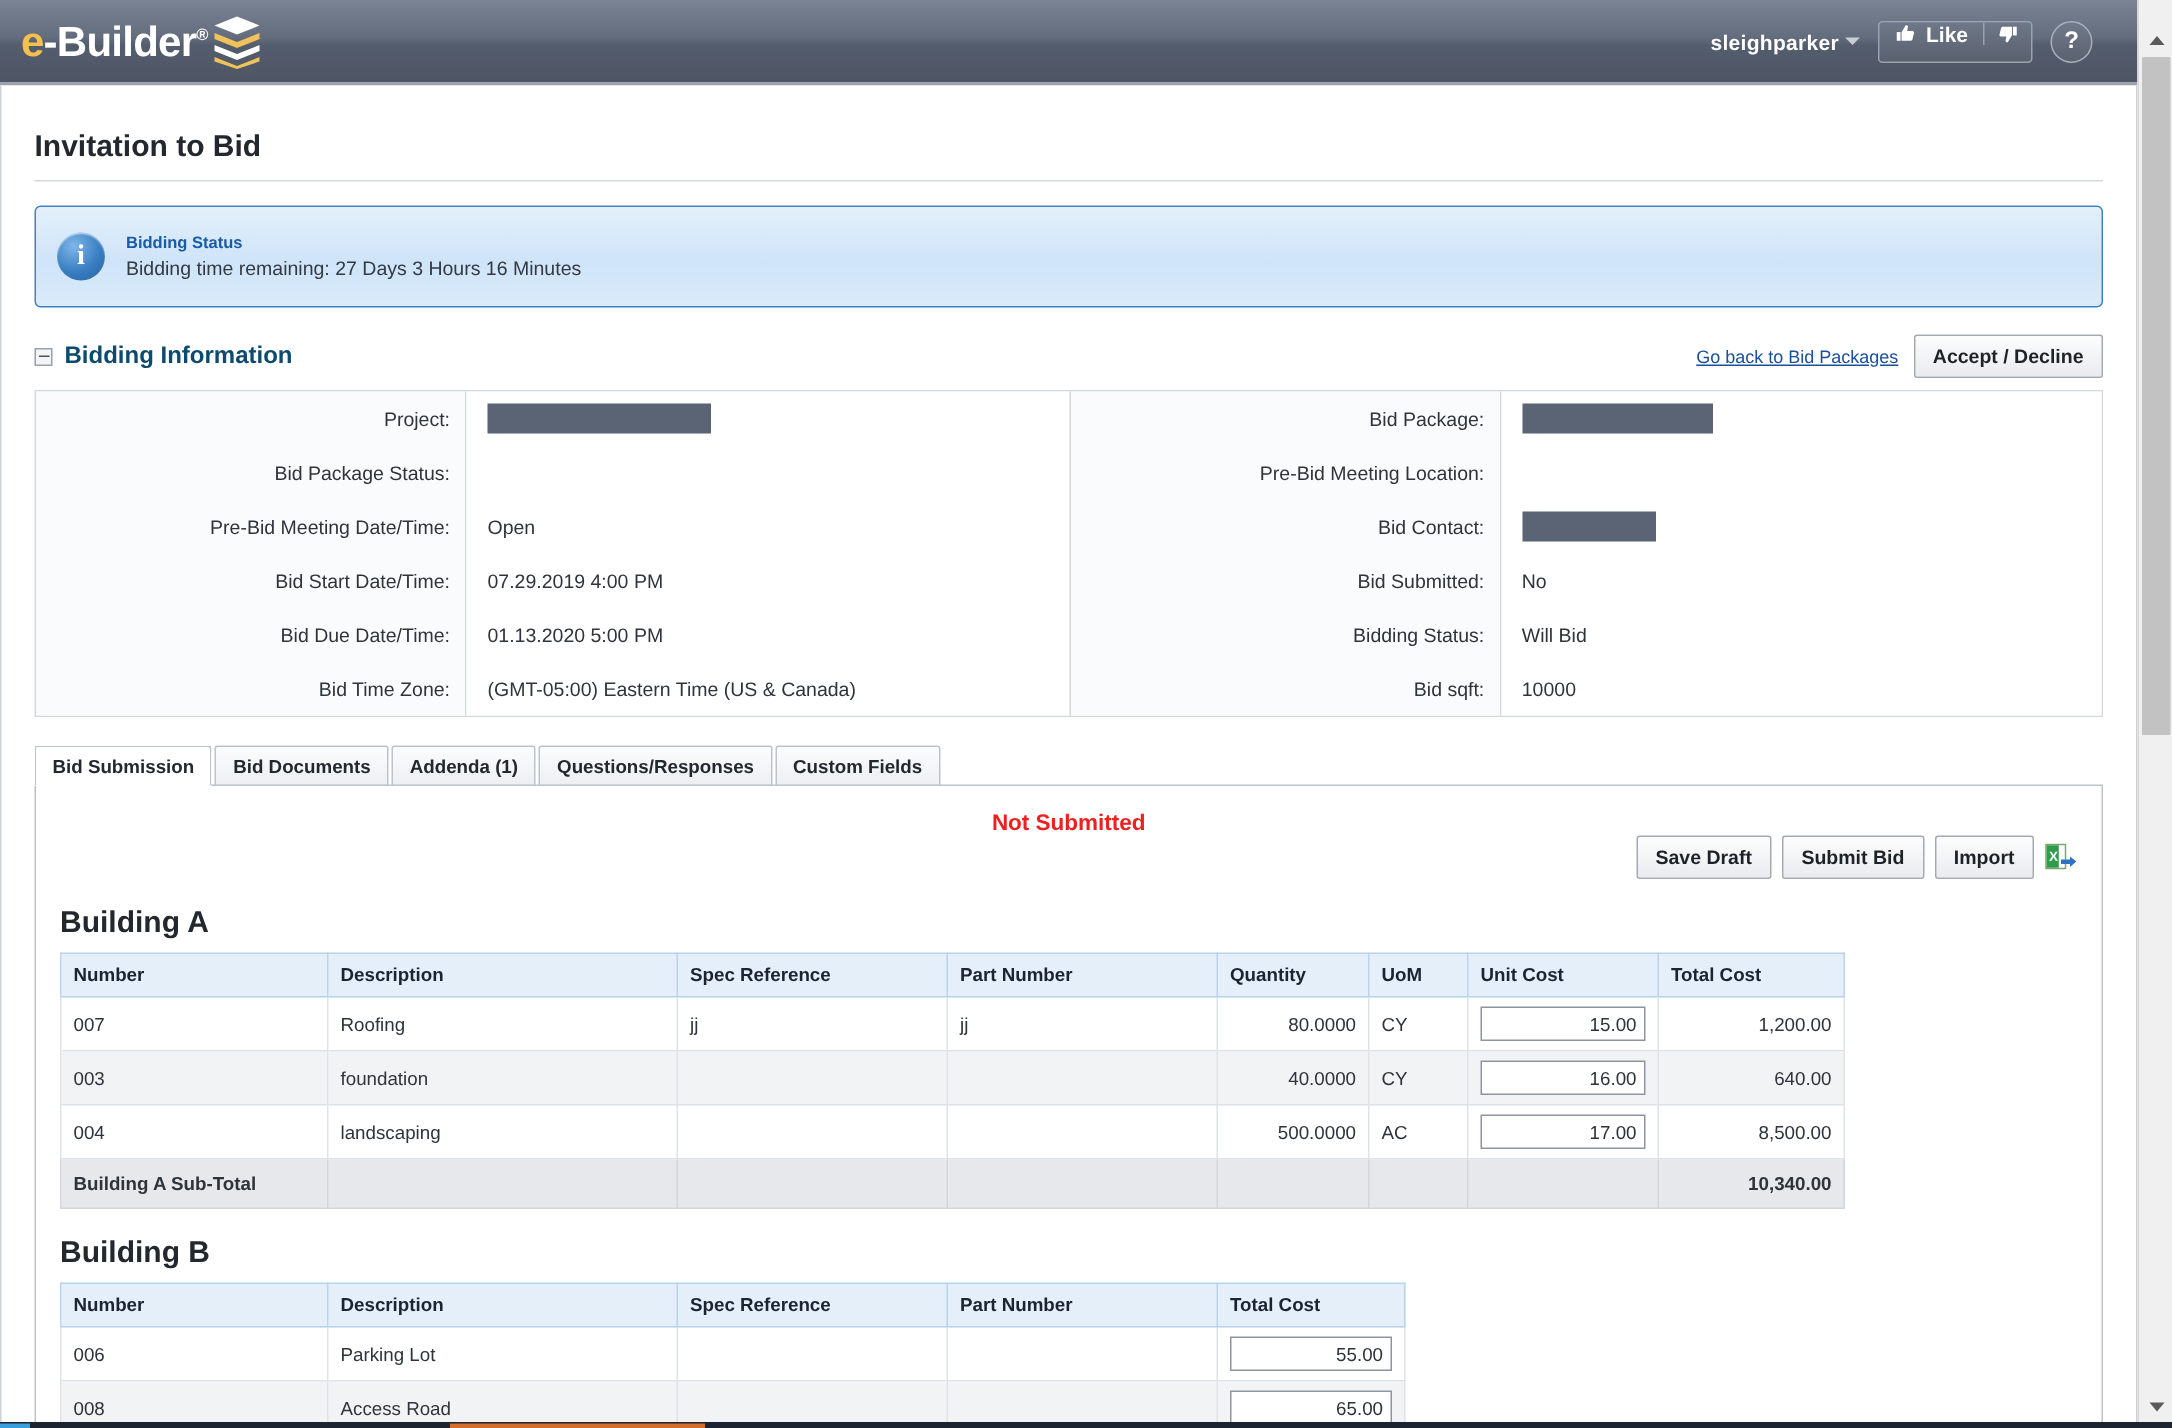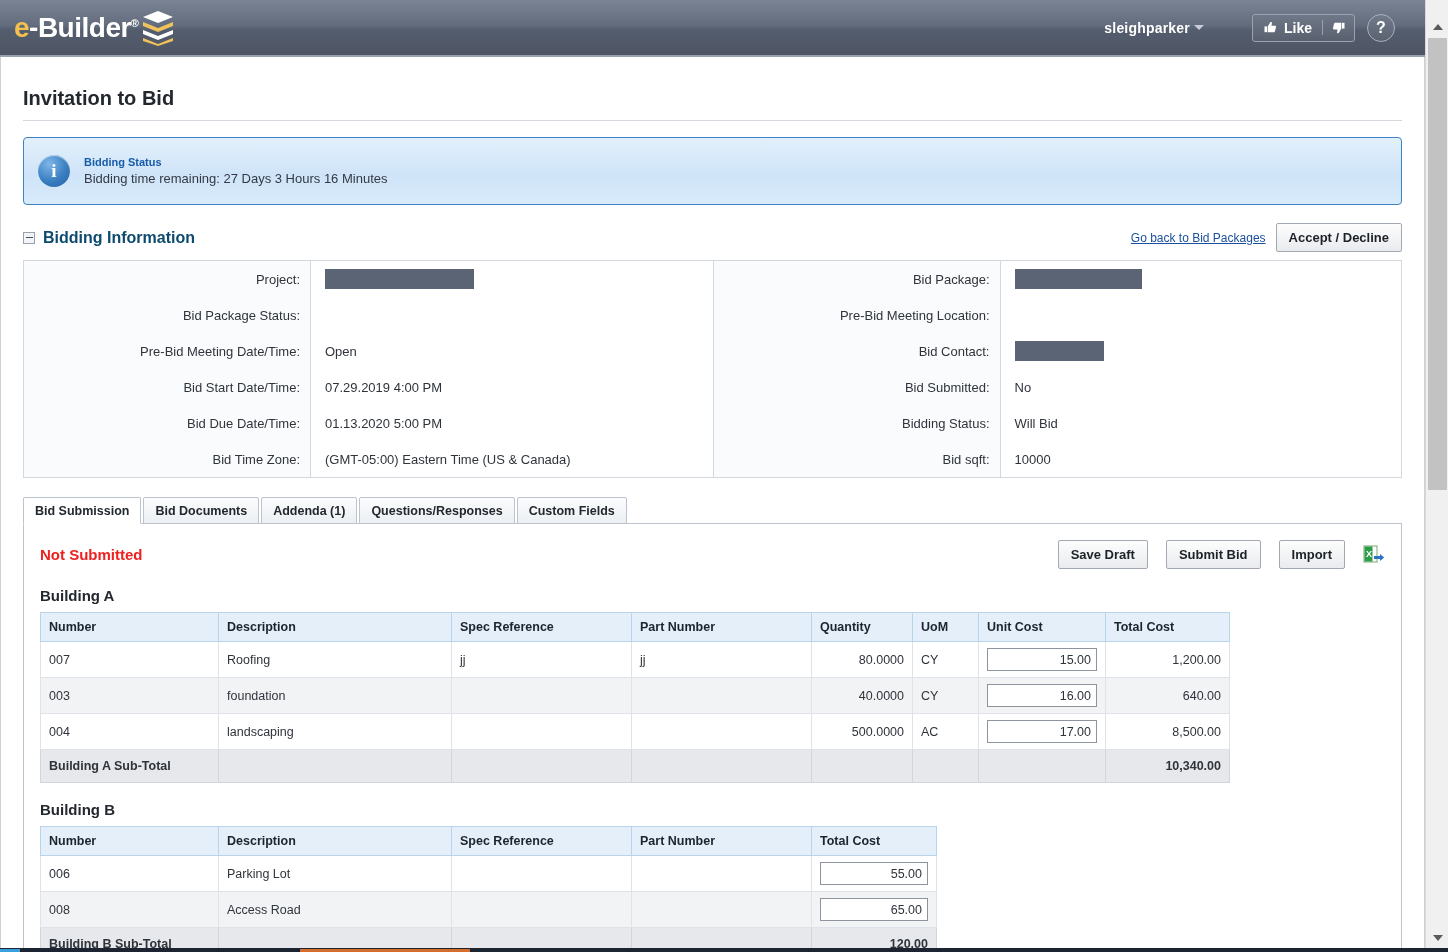--- a/index.html
+++ b/index.html
@@ -42,25 +42,24 @@
     letter-spacing: .2px;
   }
   .caret-down {
     width: 0; height: 0; margin-left: 4px;
     border-left: 5px solid transparent;
     border-right: 5px solid transparent;
     border-top: 5px solid #c8cdd6;
   }
   .user-block { display: flex; align-items: center; cursor: pointer; }
   .likebar {
-    display: flex; align-items: center; height: 28px;
+    display: flex; align-items: flex-start; height: 28px;
     border: 1px solid #9aa2b0; border-radius: 3px;
     background: linear-gradient(to bottom, #6f7888, #59616f);
     overflow: hidden;
-    margin-left: 36px;
   }
   .likebar .seg {
     display: flex; align-items: center; gap: 6px;
     padding: 0 10px; color: #fff; font-size: 14px; font-weight: bold;
     cursor: pointer;
   }
   .likebar .seg + .seg { border-left: 1px solid #9aa2b0; padding: 0 8px; }
   .help-btn {
     width: 28px; height: 28px; border-radius: 50%;
     border: 1px solid #aab1bd;
@@ -191,25 +190,25 @@
     line-height: 1;
   }
   .tab.active { background: #ffffff; border-bottom-color: #ffffff; }
   .tab-panel {
     border: 1px solid #bcc3cc; margin-top: -1px;
     background: #fff; padding: 16px 16px 12px 16px;
     min-height: 430px;
   }
 
   .not-submitted { color: #ee2020; font-size: 15px; font-weight: bold; }
-  .panel-top { display: flex; align-items: center; }
-  .panel-actions { margin-left: auto; display: flex; align-items: center; gap: 18px; }
+  .panel-top { display: flex; align-items: center; flex-direction: column; }
+  .panel-actions { margin-left: auto; display: flex; align-items: center; gap: 7px; }
   .xls-icon { width: 22px; height: 22px; cursor: pointer; }
 
-  .bldg-title { font-size: 15px; font-weight: bold; color: #23282f; margin: 18px 0 8px 0; }
+  .bldg-title { font-size: 20px; font-weight: bold; color: #23282f; margin: 18px 0 8px 0; }
 
   table.grid { border-collapse: collapse; }
   table.grid th {
     background: #e4eff9;
     border: 1px solid #b9d3ea;
     font-size: 12.5px; font-weight: bold; color: #1b2franc;
     color: #1b2430;
     text-align: left; padding: 7px 8px; height: 28px;
   }
   table.grid td {

